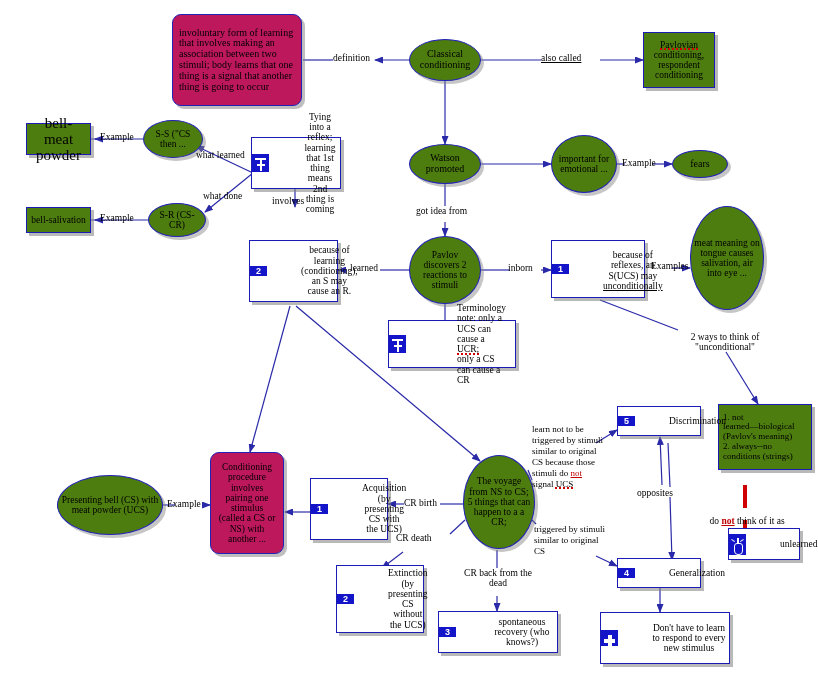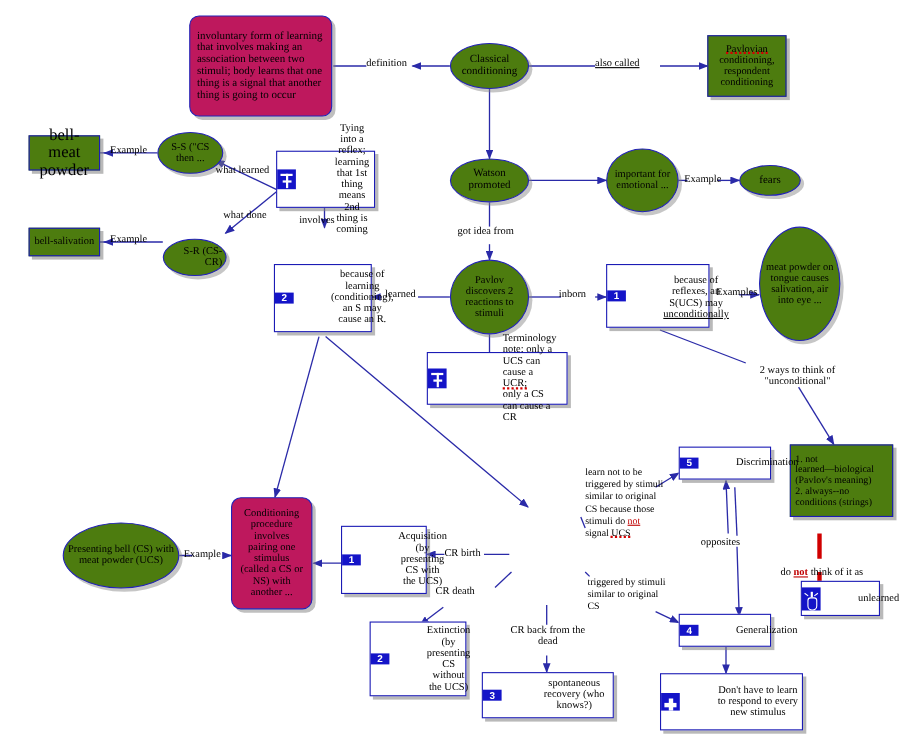--- a/index.html
+++ b/index.html
@@ -318,21 +318,21 @@
   </div>
 
   <div class="node rect" style="left:26px; top:207px; width:65px; height:26px; font-size:9.5px;">
     <span>bell-salivation</span>
   </div>
 
   <div class="node oval" style="left:143px; top:120px; width:60px; height:38px; font-size:9.5px;">
     <span>S-S ("CS then ...</span>
   </div>
 
-  <div class="node oval" style="left:148px; top:217px; width:58px; height:34px; font-size:9.5px;text-align:right;">
+  <div class="node oval" style="left:148px; top:203px; width:58px; height:34px; font-size:9.5px;">
     <span>S-R (CS-CR)</span>
   </div>
 
   <div class="node barred" style="left:251px; top:137px; width:90px; height:52px; font-size:9.5px;">
     <span class="gutter">
       <span class="pin">
           <span class="xbar"></span>
         </span>
     </span>
     <span class="body">Tying into a reflex; learning that 1st thing means 2nd thing is coming</span>
@@ -360,21 +360,21 @@
   </div>
 
   <div class="node barred" style="left:551px; top:240px; width:94px; height:58px; font-size:9.5px;">
     <span class="gutter">1</span>
     <span class="body" style="flex-direction:column; display:block; padding-top:4px;">
       <span>because of reflexes, an S(UCS) may </span><span class="uline">unconditionally</span>
     </span>
   </div>
 
   <div class="node oval" style="left:690px; top:206px; width:74px; height:104px; font-size:9.5px;">
-    <span>meat powder on tongue causes salivation, air into eye ...</span>
+    <span>meat meaning on tongue causes salivation, air into eye ...</span>
   </div>
 
   <div class="node barred" style="left:388px; top:320px; width:128px; height:48px; font-size:9.5px;">
     <span class="gutter">
       <span class="pin">
           <span class="xbar"></span>
         </span>
     </span>
     <span class="body" style="display:block; text-align:left; padding:3px 20px;">
       <span>Terminology note: only a</span><br>
@@ -419,20 +419,23 @@
   <div class="node barred" style="left:336px; top:565px; width:88px; height:68px; font-size:9.5px;">
     <span class="gutter">2</span>
     <span class="body">Extinction (by presenting CS without the UCS)</span>
   </div>
 
   <div class="node barred" style="left:438px; top:611px; width:120px; height:42px; font-size:9.5px;">
     <span class="gutter">3</span>
     <span class="body">spontaneous recovery (who knows?)</span>
   </div>
 
+  <div class="node oval" style="left:463px; top:455px; width:72px; height:94px; font-size:9.5px;">
+    <span>The voyage from NS to CS; 5 things that can happen to a a CR;</span>
+  </div>
 
   <div class="node barred" style="left:617px; top:406px; width:84px; height:30px; font-size:9.5px;">
     <span class="gutter">5</span>
     <span class="body">Discrimination</span>
   </div>
 
   <div class="node barred" style="left:617px; top:558px; width:84px; height:30px; font-size:9.5px;">
     <span class="gutter">4</span>
     <span class="body">Generalization</span>
   </div>

